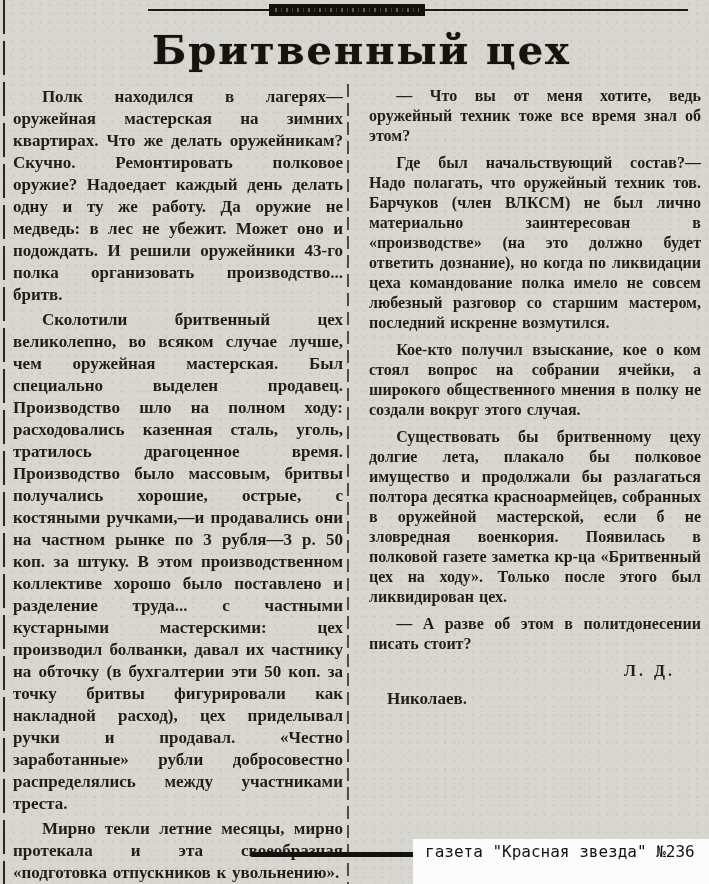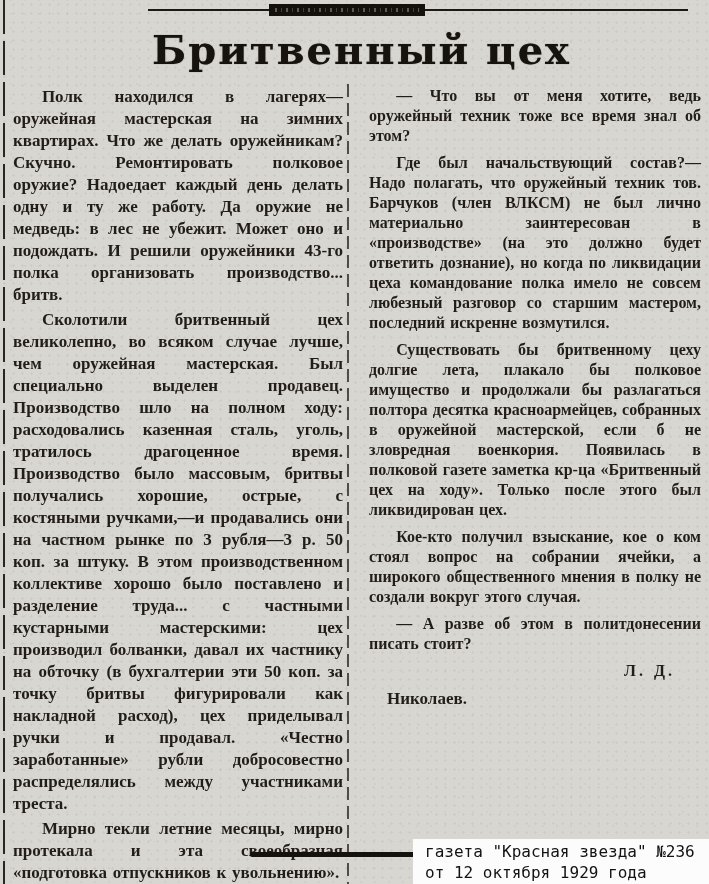--- a/index.html
+++ b/index.html
@@ -114,28 +114,27 @@
   <div class="columns">
     <div class="col col-left">
       <p class="para">Полк находился в лагерях—оружейная мастерская на зимних квартирах. Что же делать оружейникам? Скучно. Ремонтировать полковое оружие? Надоедает каждый день делать одну и ту же работу. Да оружие не медведь: в лес не убежит. Может оно и подождать. И решили оружейники 43-го полка организовать производство... бритв.</p>
       <p class="para">Сколотили бритвенный цех великолепно, во всяком случае лучше, чем оружейная мастерская. Был специально выделен продавец. Производство шло на полном ходу: расходовались казенная сталь, уголь, тратилось драгоценное время. Производство было массовым, бритвы получались хорошие, острые, с костяными ручками,—и продавались они на частном рынке по 3 рубля—3 р. 50 коп. за штуку. В этом производственном коллективе хорошо было поставлено и разделение труда... с частными кустарными мастерскими: цех производил болванки, давал их частнику на обточку (в бухгалтерии эти 50 коп. за точку бритвы фигурировали как накладной расход), цех приделывал ручки и продавал. «Честно заработанные» рубли добросовестно распределялись между участниками треста.</p>
       <p class="para">Мирно текли летние месяцы, мирно протекала и эта своеобразная «подготовка отпускников к увольнению».</p>
 
     </div>
     <div class="col col-right">
       <p class="para">— Что вы от меня хотите, ведь оружейный техник тоже все время знал об этом?</p>
       <p class="para">Где был начальствующий состав?— Надо полагать, что оружейный техник тов. Барчуков (член ВЛКСМ) не был лично материально заинтересован в «производстве» (на это должно будет ответить дознание), но когда по ликвидации цеха командование полка имело не совсем любезный разговор со старшим мастером, последний искренне возмутился.</p>
+      <p class="para">Кое-кто получил взыскание, кое о ком стоял вопрос на собрании ячейки, а широкого общественного мнения в полку не создали вокруг этого случая.</p>
       <p class="para">Существовать бы бритвенному цеху долгие лета, плакало бы полковое имущество и продолжали бы разлагаться полтора десятка красноармейцев, собранных в оружейной мастерской, если б не зловредная военкория. Появилась в полковой газете заметка кр-ца «Бритвенный цех на ходу». Только после этого был ликвидирован цех.</p>
-      <p class="para">Кое-кто получил взыскание, кое о ком стоял вопрос на собрании ячейки, а широкого общественного мнения в полку не создали вокруг этого случая.</p>
       <p class="para">— А разве об этом в политдонесении писать стоит?</p>
       <div class="sig-initials">Л. Д.</div>
       <div class="sig-name">Николаев.</div>
     </div>
   </div>
 
   <div class="bottom-rule"></div>
 
   <div class="source-caption">
     <div>газета "Красная звезда" №236</div>
-    <div>от 12 октября 1929 года</div>
   </div>
 
 </div>
 
 </body></html>

